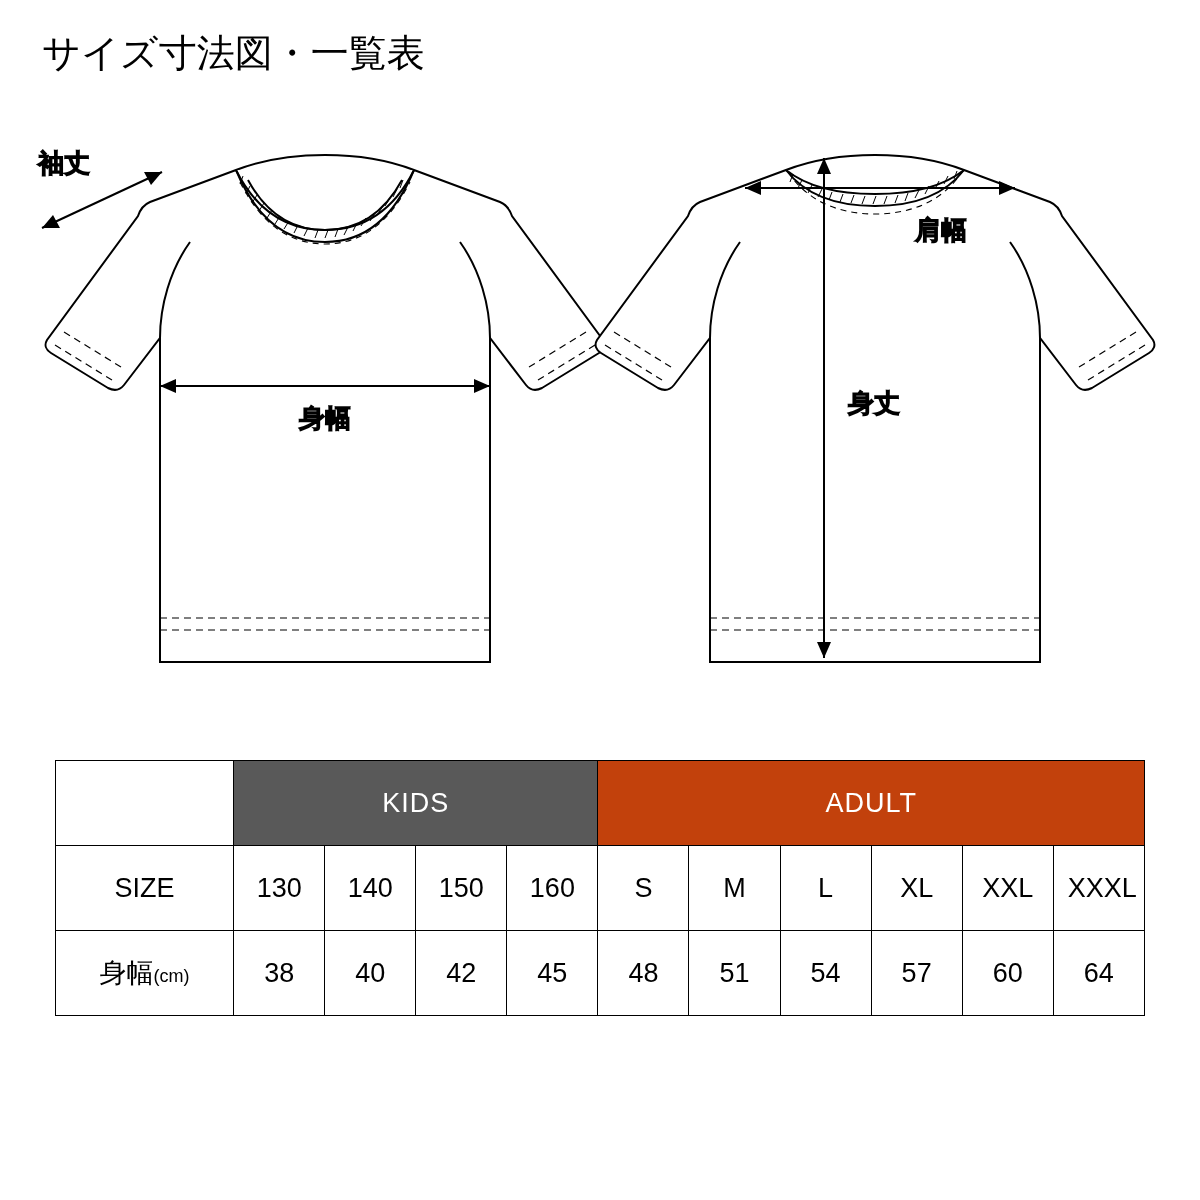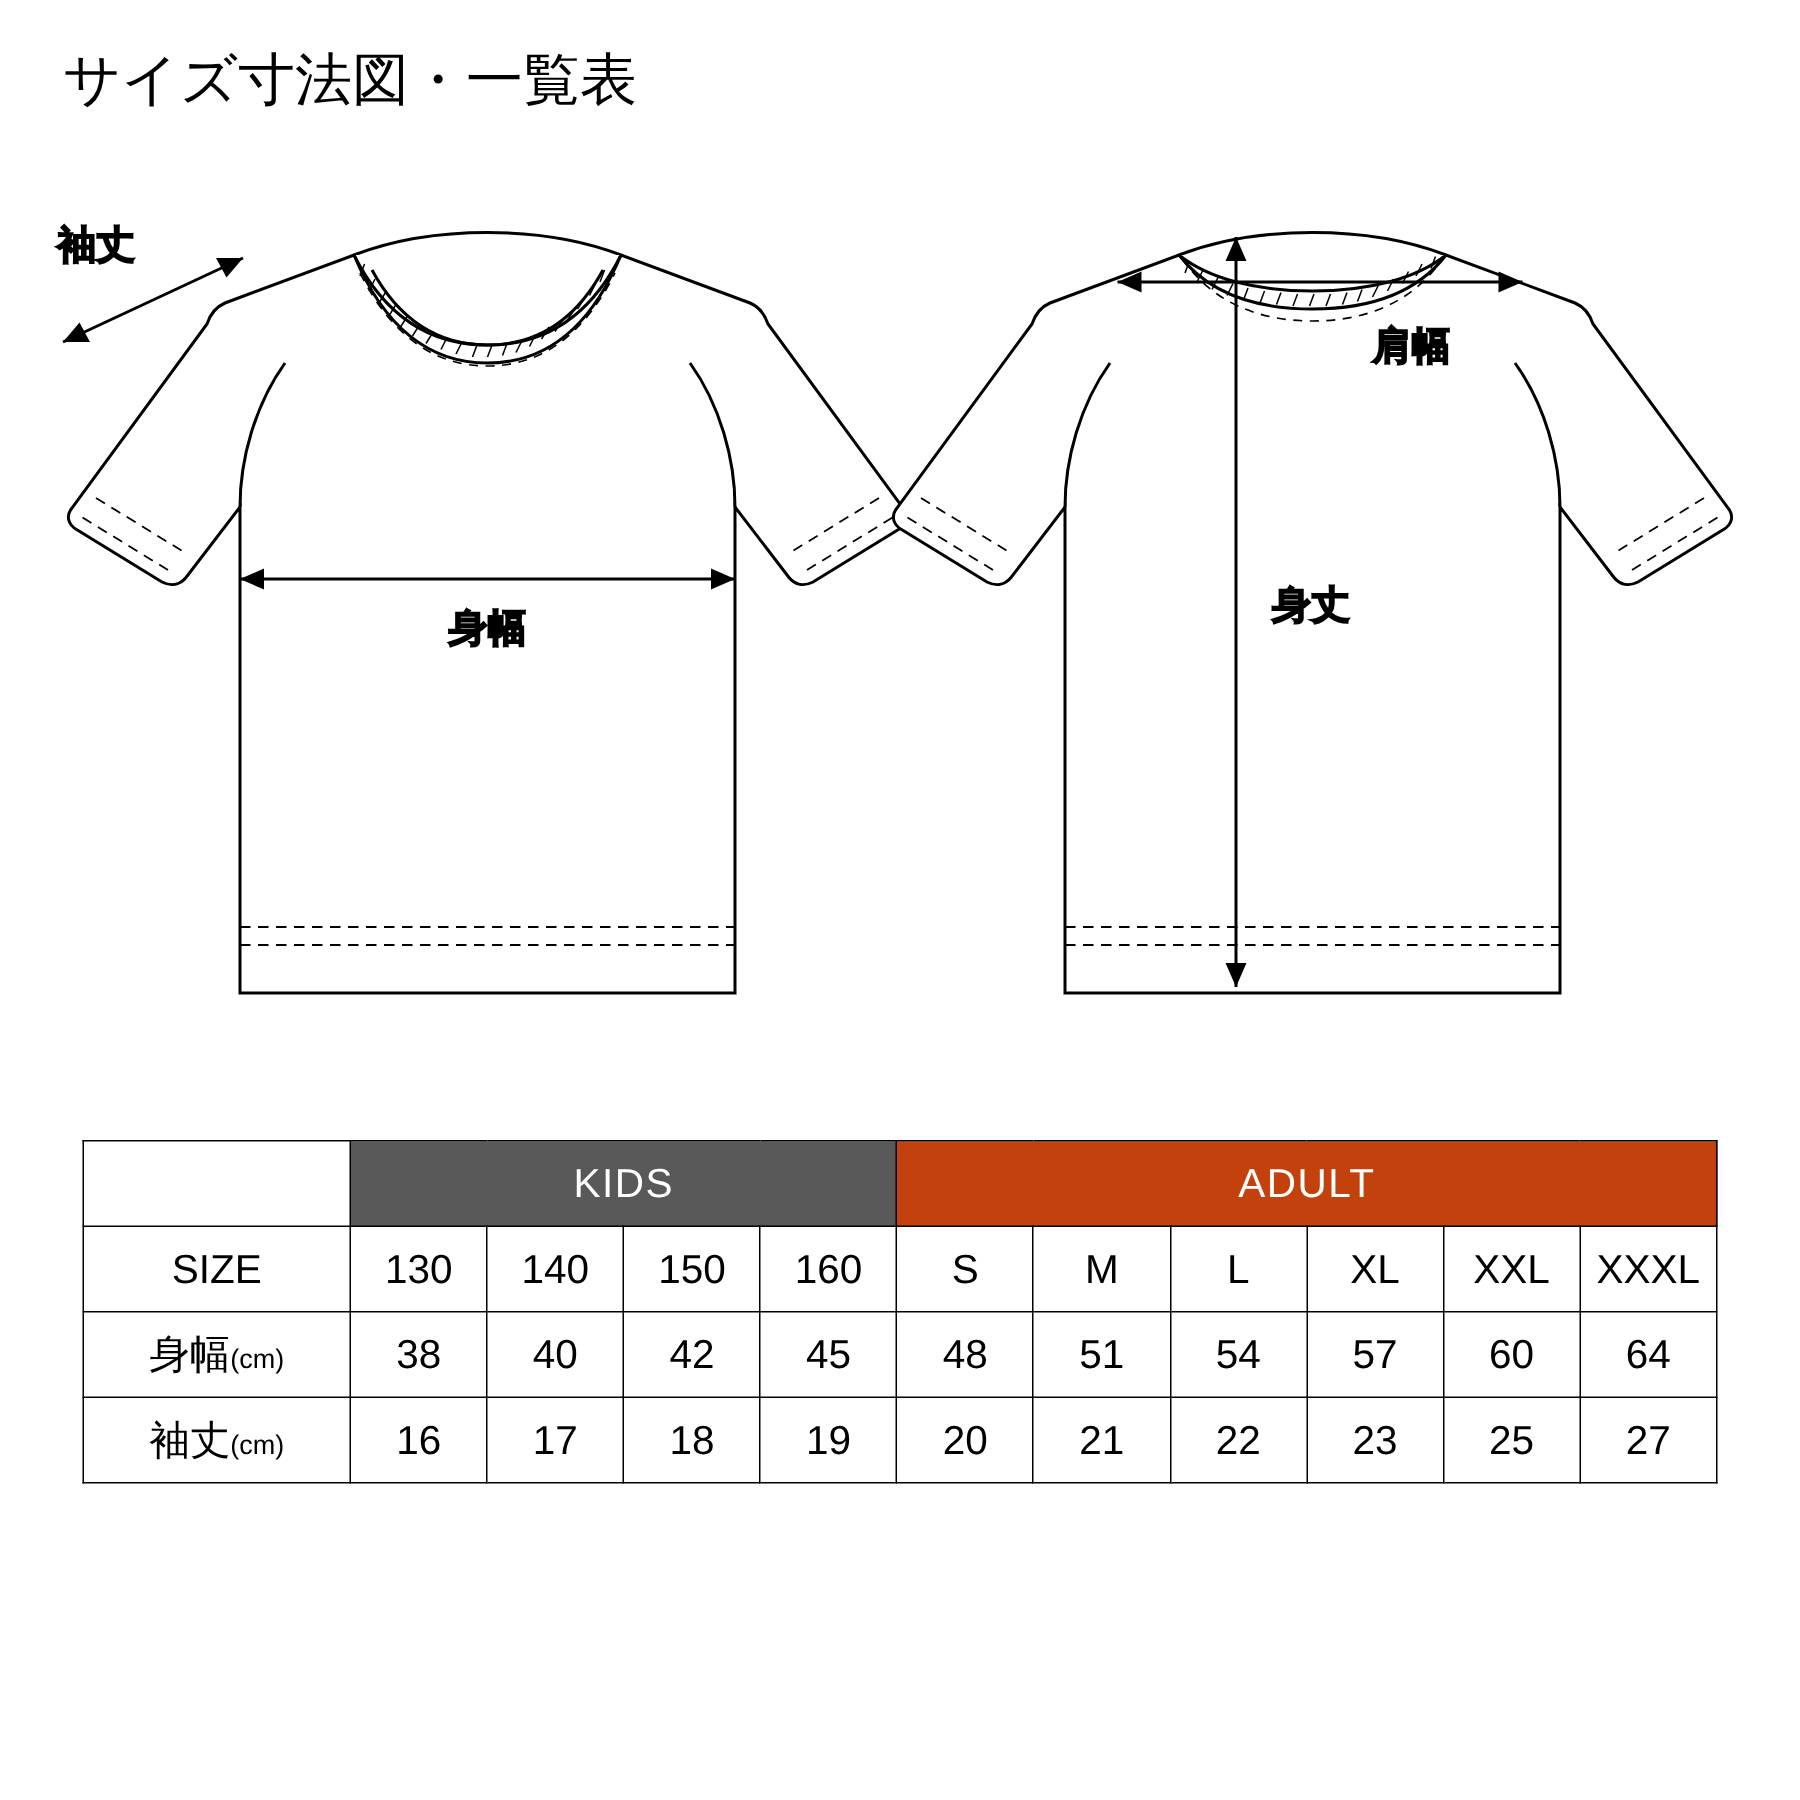--- a/index.html
+++ b/index.html
@@ -56,21 +56,21 @@
     border-collapse: collapse;
     width: 1090px;
     table-layout: fixed;
   }
   table.size-table td, table.size-table th {
     border: 1px solid #000;
     text-align: center;
     vertical-align: middle;
     font-weight: normal;
     font-size: 27px;
-    padding: 0;
+    padding: 14px;
     height: 56px;
     font-family: "Liberation Sans", sans-serif;
   }
   
   col.c-label { width: 178px; }
   col.c-val   { width: 91px; }
 
   .hdr-kids {
     background: #595959;
     color: #ffffff;
@@ -311,29 +311,16 @@
         <td class="dashed-left">45</td>
         <td class="solid-left">48</td>
         <td class="dashed-left">51</td>
         <td class="dashed-left">54</td>
         <td class="dashed-left">57</td>
         <td class="dashed-left">60</td>
         <td class="dashed-left">64</td>
       </tr>
 
 
-      <tr>
-        <td class="row-label"><span>袖丈</span><span class="unit">(cm)</span></td>
-        <td>16</td>
-        <td class="dashed-left">17</td>
-        <td class="dashed-left">18</td>
-        <td class="dashed-left">19</td>
-        <td class="solid-left">20</td>
-        <td class="dashed-left">21</td>
-        <td class="dashed-left">22</td>
-        <td class="dashed-left">23</td>
-        <td class="dashed-left">25</td>
-        <td class="dashed-left">27</td>
-      </tr>
 
     </tbody>
   </table>
 </div>
 
 </body></html>

